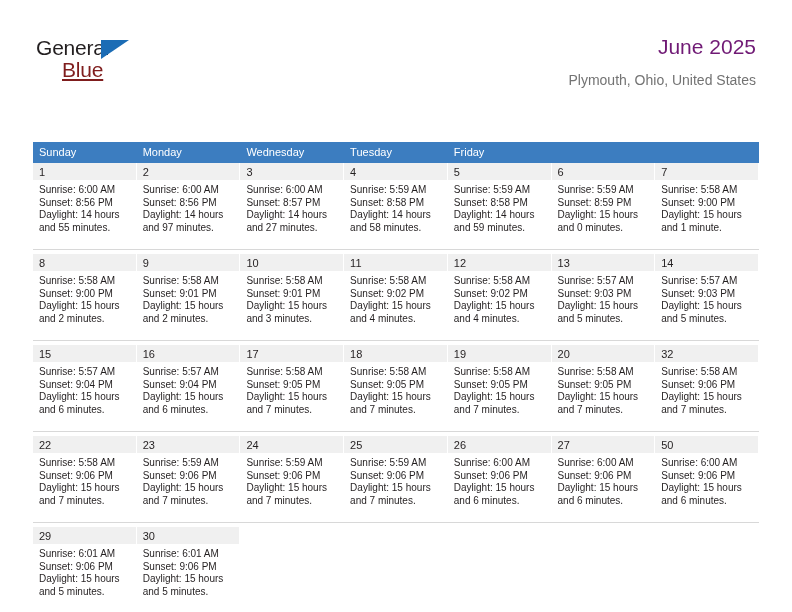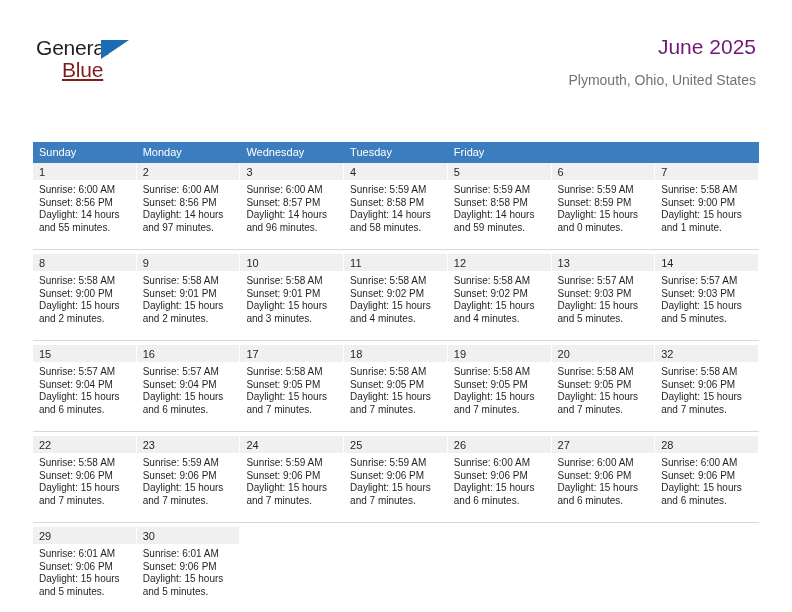--- a/index.html
+++ b/index.html
@@ -209,21 +209,21 @@
           <div>Daylight: 14 hours</div>
           <div>and 97 minutes.</div>
         </div>
       </div>
       <div class="day-cell">
         <div class="day-number-band">3</div>
         <div class="day-body">
           <div>Sunrise: 6:00 AM</div>
           <div>Sunset: 8:57 PM</div>
           <div>Daylight: 14 hours</div>
-          <div>and 96 minutes.</div>
+          <div>and 27 minutes.</div>
         </div>
       </div>
       <div class="day-cell">
         <div class="day-number-band">4</div>
         <div class="day-body">
           <div>Sunrise: 5:59 AM</div>
           <div>Sunset: 8:58 PM</div>
           <div>Daylight: 14 hours</div>
           <div>and 58 minutes.</div>
         </div>
@@ -441,21 +441,21 @@
       <div class="day-cell">
         <div class="day-number-band">27</div>
         <div class="day-body">
           <div>Sunrise: 6:00 AM</div>
           <div>Sunset: 9:06 PM</div>
           <div>Daylight: 15 hours</div>
           <div>and 6 minutes.</div>
         </div>
       </div>
       <div class="day-cell">
-        <div class="day-number-band">28</div>
+        <div class="day-number-band">50</div>
         <div class="day-body">
           <div>Sunrise: 6:00 AM</div>
           <div>Sunset: 9:06 PM</div>
           <div>Daylight: 15 hours</div>
           <div>and 6 minutes.</div>
         </div>
       </div>
     </div>
     <div class="row-divider"></div>
 

